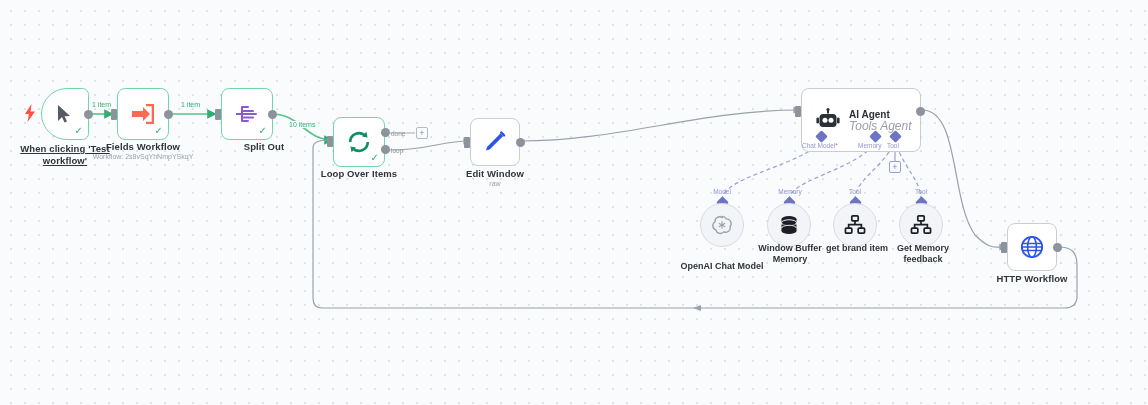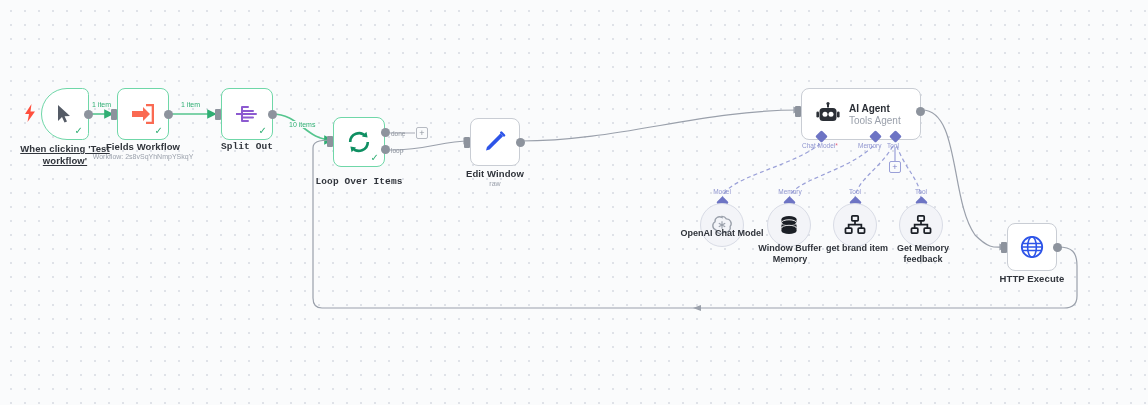--- a/index.html
+++ b/index.html
@@ -169,69 +169,69 @@
     <div class="nbox ok" style="left:221px;top:88px;width:52px;height:52px;">
       <svg width="24" height="22" viewBox="0 0 24 22">
         <path d="M1,11 L7,11" stroke="#8c5ad0" stroke-width="2"></path>
         <path d="M7,4 L7,18" stroke="#8c5ad0" stroke-width="2"></path>
         <path d="M7,4 L13,4 M7,8 L18,8 M7,11 L21,11 M7,14.5 L18,14.5 M7,18 L13,18" stroke="#8c5ad0" stroke-width="2" stroke-linecap="round"></path>
       </svg>
       <span class="check">✓</span>
     </div>
     <div class="port-in" style="left:215px;top:109px;"></div>
     <div class="port-out" style="left:268px;top:110px;"></div>
-    <div class="nlabel" style="left:197px;top:141px;width:100px;font-family:Liberation Mono, monospace;">Split Out</div>
+    <div class="nlabel" style="left:214px;top:141px;width:100px;">Split Out</div>
   </div>
 
   <div class="node">
     <div class="nbox ok" style="left:333px;top:117px;width:52px;height:50px;">
       <svg width="24" height="24" viewBox="0 0 24 24">
         <path d="M3.2,12 A8.8,8.8 0 0 1 18.6,6.2" fill="none" stroke="#0f8f62" stroke-width="2.6"></path>
         <path d="M20.8,12 A8.8,8.8 0 0 1 5.4,17.8" fill="none" stroke="#0f8f62" stroke-width="2.6"></path>
         <path d="M19.4,1.8 L20.6,7.4 L15,6.6 Z" fill="#0f8f62"></path>
         <path d="M4.6,22.2 L3.4,16.6 L9,17.4 Z" fill="#0f8f62"></path>
       </svg>
       <span class="check">✓</span>
     </div>
     <div class="port-in" style="left:327px;top:136px;"></div>
     <div class="port-out" style="left:381px;top:128px;"></div>
     <div class="port-out" style="left:381px;top:145px;"></div>
     <div class="port-lbl" style="left:391px;top:130px;">done</div>
     <div class="port-lbl" style="left:391px;top:147px;">loop</div>
     <div class="plusbtn" style="left:416px;top:127px;">+</div>
-    <div class="nlabel" style="left:309px;top:176px;width:100px;font-family:Liberation Mono, monospace;">Loop Over Items</div>
+    <div class="nlabel" style="left:309px;top:168px;width:100px;">Loop Over Items</div>
   </div>
 
   <div class="node">
     <div class="nbox" style="left:470px;top:118px;width:50px;height:48px;">
       <svg width="24" height="24" viewBox="0 0 24 24">
         <path d="M3,20.5 L6.6,19.6 L20,6.2 L17.4,3.6 L4,17 Z" fill="#2d54e8"></path>
         <path d="M18.3,2.7 L21,5.4" stroke="#2d54e8" stroke-width="2.6" stroke-linecap="round"></path>
       </svg>
     </div>
     <div class="port-in" style="left:464px;top:137px;"></div>
     <div class="port-out" style="left:516px;top:138px;"></div>
     <div class="nlabel" style="left:445px;top:168px;width:100px;">Edit Window</div>
     <div class="nsub" style="left:445px;top:179px;width:100px;">raw</div>
   </div>
 
   <div class="node">
-    <div class="nbox agent" style="left:801px;top:88px;width:120px;height:52px;padding-left:14px;">
+    <div class="nbox agent" style="left:801px;top:88px;width:120px;height:64px;padding-left:14px;">
       <svg width="24" height="24" viewBox="0 0 24 24">
         <rect x="3.5" y="6" width="17" height="13" rx="3.5" fill="#2b2f36"></rect>
         <circle cx="9" cy="12.3" r="2.5" fill="#fff"></circle>
         <circle cx="15" cy="12.3" r="2.5" fill="#fff"></circle>
         <rect x="11" y="1.5" width="2" height="4" fill="#2b2f36"></rect>
         <circle cx="12" cy="1.6" r="1.6" fill="#2b2f36"></circle>
         <rect x="0.4" y="9.5" width="2.6" height="6" rx="1.3" fill="#2b2f36"></rect>
         <rect x="21" y="9.5" width="2.6" height="6" rx="1.3" fill="#2b2f36"></rect>
       </svg>
       <div style="margin-left:9px;">
         <div style="font-size:10px;font-weight:700;color:#2b2f36;line-height:12px;">AI Agent</div>
-        <div style="font-size:10px;color:#9aa0ab;line-height:11px;">Tools Agent</div>
+        <div style="font-size:12px;color:#9aa0ab;line-height:11px;font-style:italic;">Tools Agent</div>
       </div>
     </div>
     <div class="port-in" style="left:795px;top:106px;"></div>
     <div class="port-out" style="left:916px;top:107px;"></div>
 
     <div class="diamond" style="left:817px;top:132px;"></div>
     <div class="subport-lbl" style="left:802px;top:142px;"><span>Chat Model</span><span class="req">*</span></div>
 
     <div class="diamond" style="left:871px;top:132px;"></div>
     <div class="subport-lbl" style="left:858px;top:142px;">Memory</div>
@@ -245,38 +245,38 @@
   <div class="node">
     <div class="nbox" style="left:1007px;top:223px;width:50px;height:48px;">
       <svg width="24" height="24" viewBox="0 0 24 24">
         <circle cx="12" cy="12" r="10.2" fill="none" stroke="#2d54e8" stroke-width="1.8"></circle>
         <ellipse cx="12" cy="12" rx="4.4" ry="10.2" fill="none" stroke="#2d54e8" stroke-width="1.6"></ellipse>
         <path d="M2.2,8.6 L21.8,8.6 M2.2,15.4 L21.8,15.4 M1.8,12 L22.2,12" stroke="#2d54e8" stroke-width="1.5"></path>
       </svg>
     </div>
     <div class="port-in" style="left:1001px;top:242px;"></div>
     <div class="port-out" style="left:1053px;top:243px;"></div>
-    <div class="nlabel" style="left:982px;top:273px;width:100px;">HTTP Execute</div>
+    <div class="nlabel" style="left:982px;top:273px;width:100px;">HTTP Workflow</div>
   </div>
 
   <div class="node">
     <div class="sublbl" style="left:702px;top:188px;width:40px;">Model</div>
     <div class="diamond" style="left:718px;top:198px;"></div>
     <div class="circ" style="left:700px;top:203px;">
       <svg width="22" height="22" viewBox="0 0 24 24">
         <path d="M12,2.6 C14.1,2.6 15.8,3.7 16.7,5.3 C18.6,5.2 20.4,6.2 21.3,7.9
                  C22.4,9.8 22.1,12 20.9,13.5 C21.4,15.3 20.9,17.3 19.5,18.6
                  C18,20 15.9,20.3 14.1,19.5 C12.9,20.8 11.1,21.5 9.2,21.1
                  C7.2,20.7 5.7,19.2 5.3,17.3 C3.5,16.7 2.2,15.2 2,13.3
                  C1.8,11.3 2.8,9.5 4.4,8.5 C4.2,6.6 5,4.8 6.6,3.8
                  C8.2,2.7 10.3,2.8 12,3.8 Z" fill="none" stroke="#9aa0ab" stroke-width="1.5"></path>
         <path d="M12,8 L12,16 M8.5,10 L15.5,14 M8.5,14 L15.5,10" stroke="#9aa0ab" stroke-width="1.2"></path>
       </svg>
     </div>
-    <div class="clabel" style="left:672px;top:228px;width:100px;">OpenAI Chat Model</div>
+    <div class="clabel" style="left:672px;top:261px;width:100px;">OpenAI Chat Model</div>
   </div>
 
   <div class="node">
     <div class="sublbl" style="left:770px;top:188px;width:40px;">Memory</div>
     <div class="diamond" style="left:785px;top:198px;"></div>
     <div class="circ" style="left:767px;top:203px;">
       <svg width="22" height="22" viewBox="0 0 24 24">
         <ellipse cx="12" cy="5.5" rx="8.2" ry="3.2" fill="#1b1f26"></ellipse>
         <rect x="3.8" y="5.5" width="16.4" height="4" fill="#1b1f26"></rect>
         <ellipse cx="12" cy="9.5" rx="8.2" ry="3.2" fill="#1b1f26" stroke="#fff" stroke-width="1"></ellipse>

